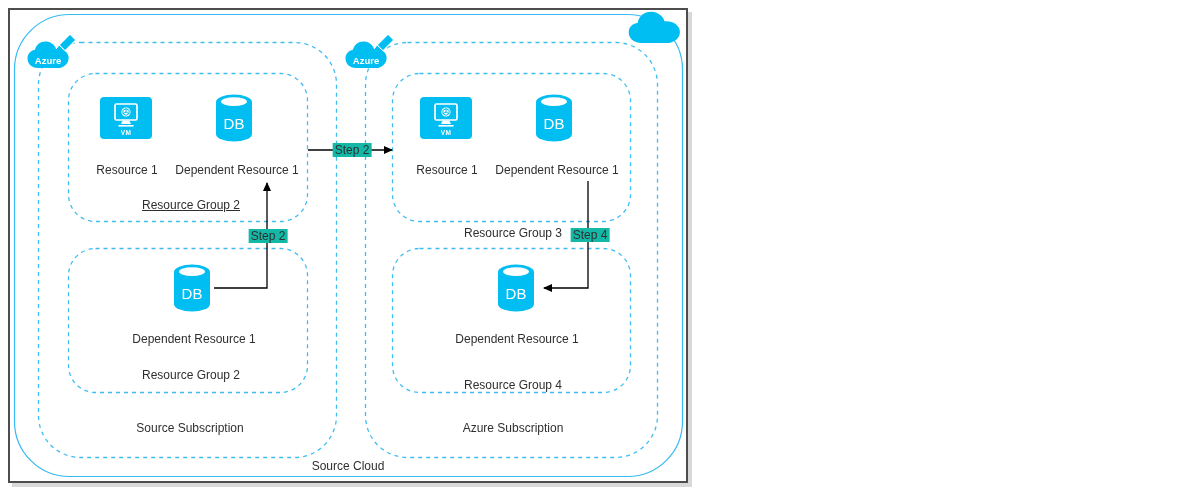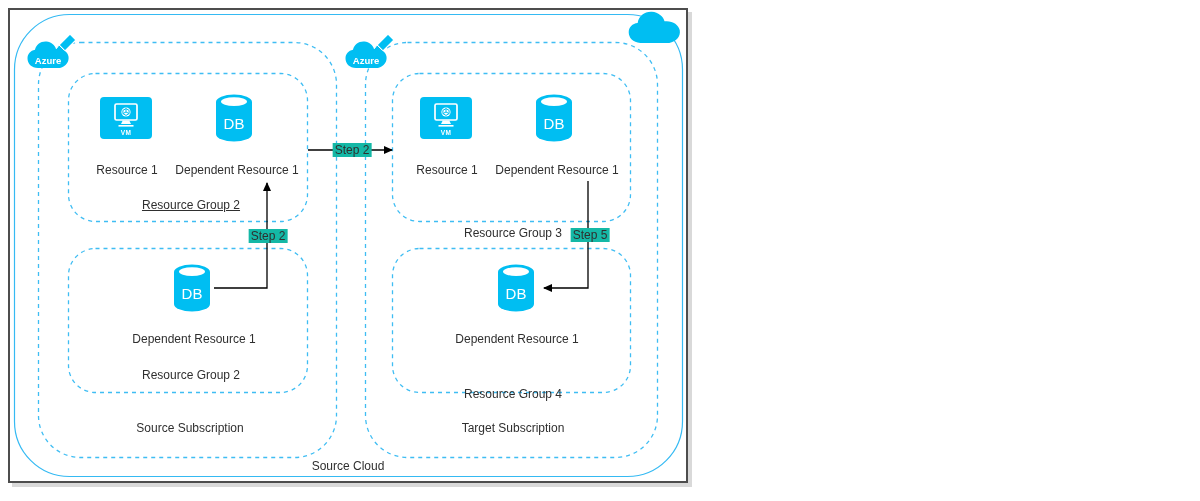--- a/index.html
+++ b/index.html
@@ -10,21 +10,21 @@
   svg.overlay{position:absolute;left:0;top:0;}
   .lbl{position:absolute;font-size:12px;color:#2f2f2f;text-align:center;white-space:nowrap;
        transform:translate(-50%,-50%);line-height:14px;}
   .step{background:#14b8a6;padding:0 2px;}
   .icon{position:absolute;}
   
   .l-res1-a{left:127px;top:170px;}  .l-dep1-a{left:237px;top:170px;}
   .l-rg2{left:191px;top:205px;text-decoration:underline;}     .l-res1-b{left:447px;top:170px;}
   .l-dep1-b{left:557px;top:170px;}  .l-rg3{left:513px;top:205px;margin-top:28px;}
   .l-dep1-c{left:194px;top:339px;}  .l-rg1{left:191px;top:375px;}
-  .l-dep1-d{left:517px;top:339px;}  .l-rg4{left:513px;top:394px;}
+  .l-dep1-d{left:517px;top:339px;}  .l-rg4{left:513px;top:385px;}
   .l-srcsub{left:190px;top:428px;text-align:center;}  .l-tgtsub{left:513px;top:428px;}
   .l-azcloud{left:348px;top:466px;}
   .l-step1{left:268px;top:236px;}   .l-step2{left:352px;top:150px;}  .l-step3{left:590px;top:235px;}
   .vm-a{left:100px;top:97px;}  .db-a{left:214px;top:93px;}
   .vm-b{left:420px;top:97px;}  .db-b{left:534px;top:93px;}
   .db-c{left:172px;top:263px;} .db-d{left:496px;top:263px;}
   .logo-a{left:26px;top:31px;} .logo-b{left:344px;top:31px;}
   .cloud-corner{left:626px;top:5px;}
 </style>
 </head>
@@ -61,27 +61,27 @@
   <div class="lbl l-rg2">Resource Group 2</div>
   <div class="lbl l-dep1-c">Dependent Resource 1</div>
   <div class="lbl l-rg1">Resource Group 2</div>
   <div class="lbl l-srcsub">Source Subscription</div>
 
   <div class="lbl l-res1-b">Resource 1</div>
   <div class="lbl l-dep1-b">Dependent Resource 1</div>
   <div class="lbl l-rg3">Resource Group 3</div>
   <div class="lbl l-dep1-d">Dependent Resource 1</div>
   <div class="lbl l-rg4">Resource Group 4</div>
-  <div class="lbl l-tgtsub">Target Subscription</div>
+  <div class="lbl l-tgtsub">Azure Subscription</div>
 
   <div class="lbl l-azcloud">Source Cloud</div>
 
   <div class="lbl step l-step1">Step 2</div>
   <div class="lbl step l-step2">Step 2</div>
-  <div class="lbl step l-step3">Step 5</div>
+  <div class="lbl step l-step3">Step 4</div>
 
   <svg class="icon vm-a" width="52" height="42" viewBox="0 0 52 42">
     <rect width="52" height="42" rx="4" fill="#00BEF2"></rect>
     <rect x="15" y="7" width="22" height="16" rx="1.5" fill="none" stroke="#fff" stroke-width="1.7"></rect>
     <circle cx="26" cy="15" r="4.6" fill="#fff"></circle>
     <path d="M26,11.6 l3.1,1.8 v3.2 l-3.1,1.8 l-3.1,-1.8 v-3.2 z M26,11.6 v3.4 l3.1,1.6 M26,15 l-3.1,1.6" fill="none" stroke="#00BEF2" stroke-width="1"></path>
     <path d="M22.7,23.5 h6.6 l1.7,3.4 h-10 z" fill="#fff"></path>
     <rect x="18.5" y="28" width="15" height="1.6" fill="#fff"></rect>
     <text x="26" y="38.2" fill="#fff" font-size="6.5" font-weight="bold" text-anchor="middle" letter-spacing="0.5" font-family="Liberation Sans, sans-serif">VM</text>
   </svg>

